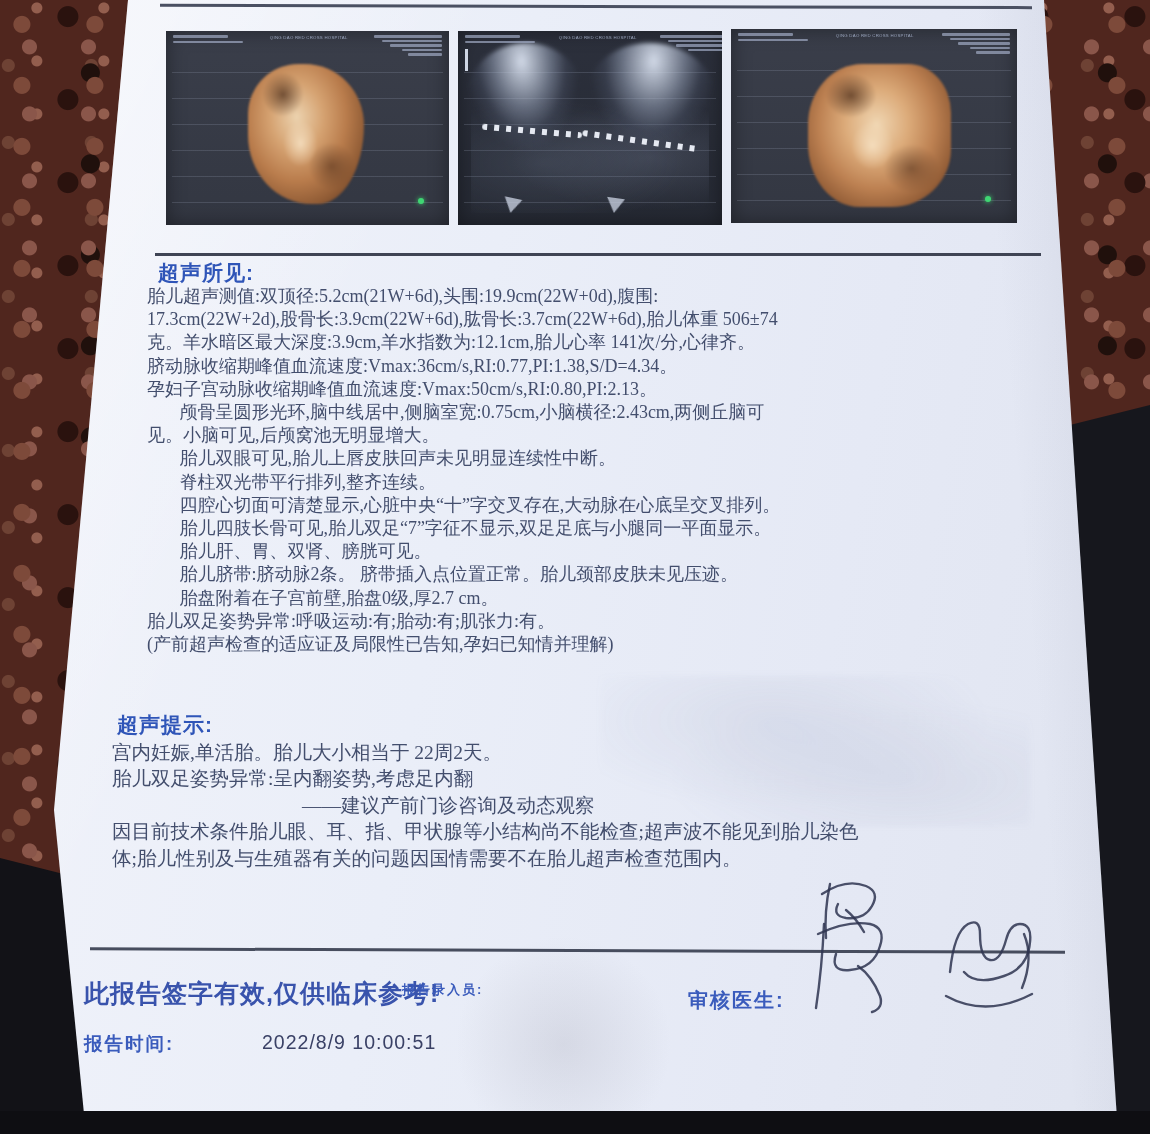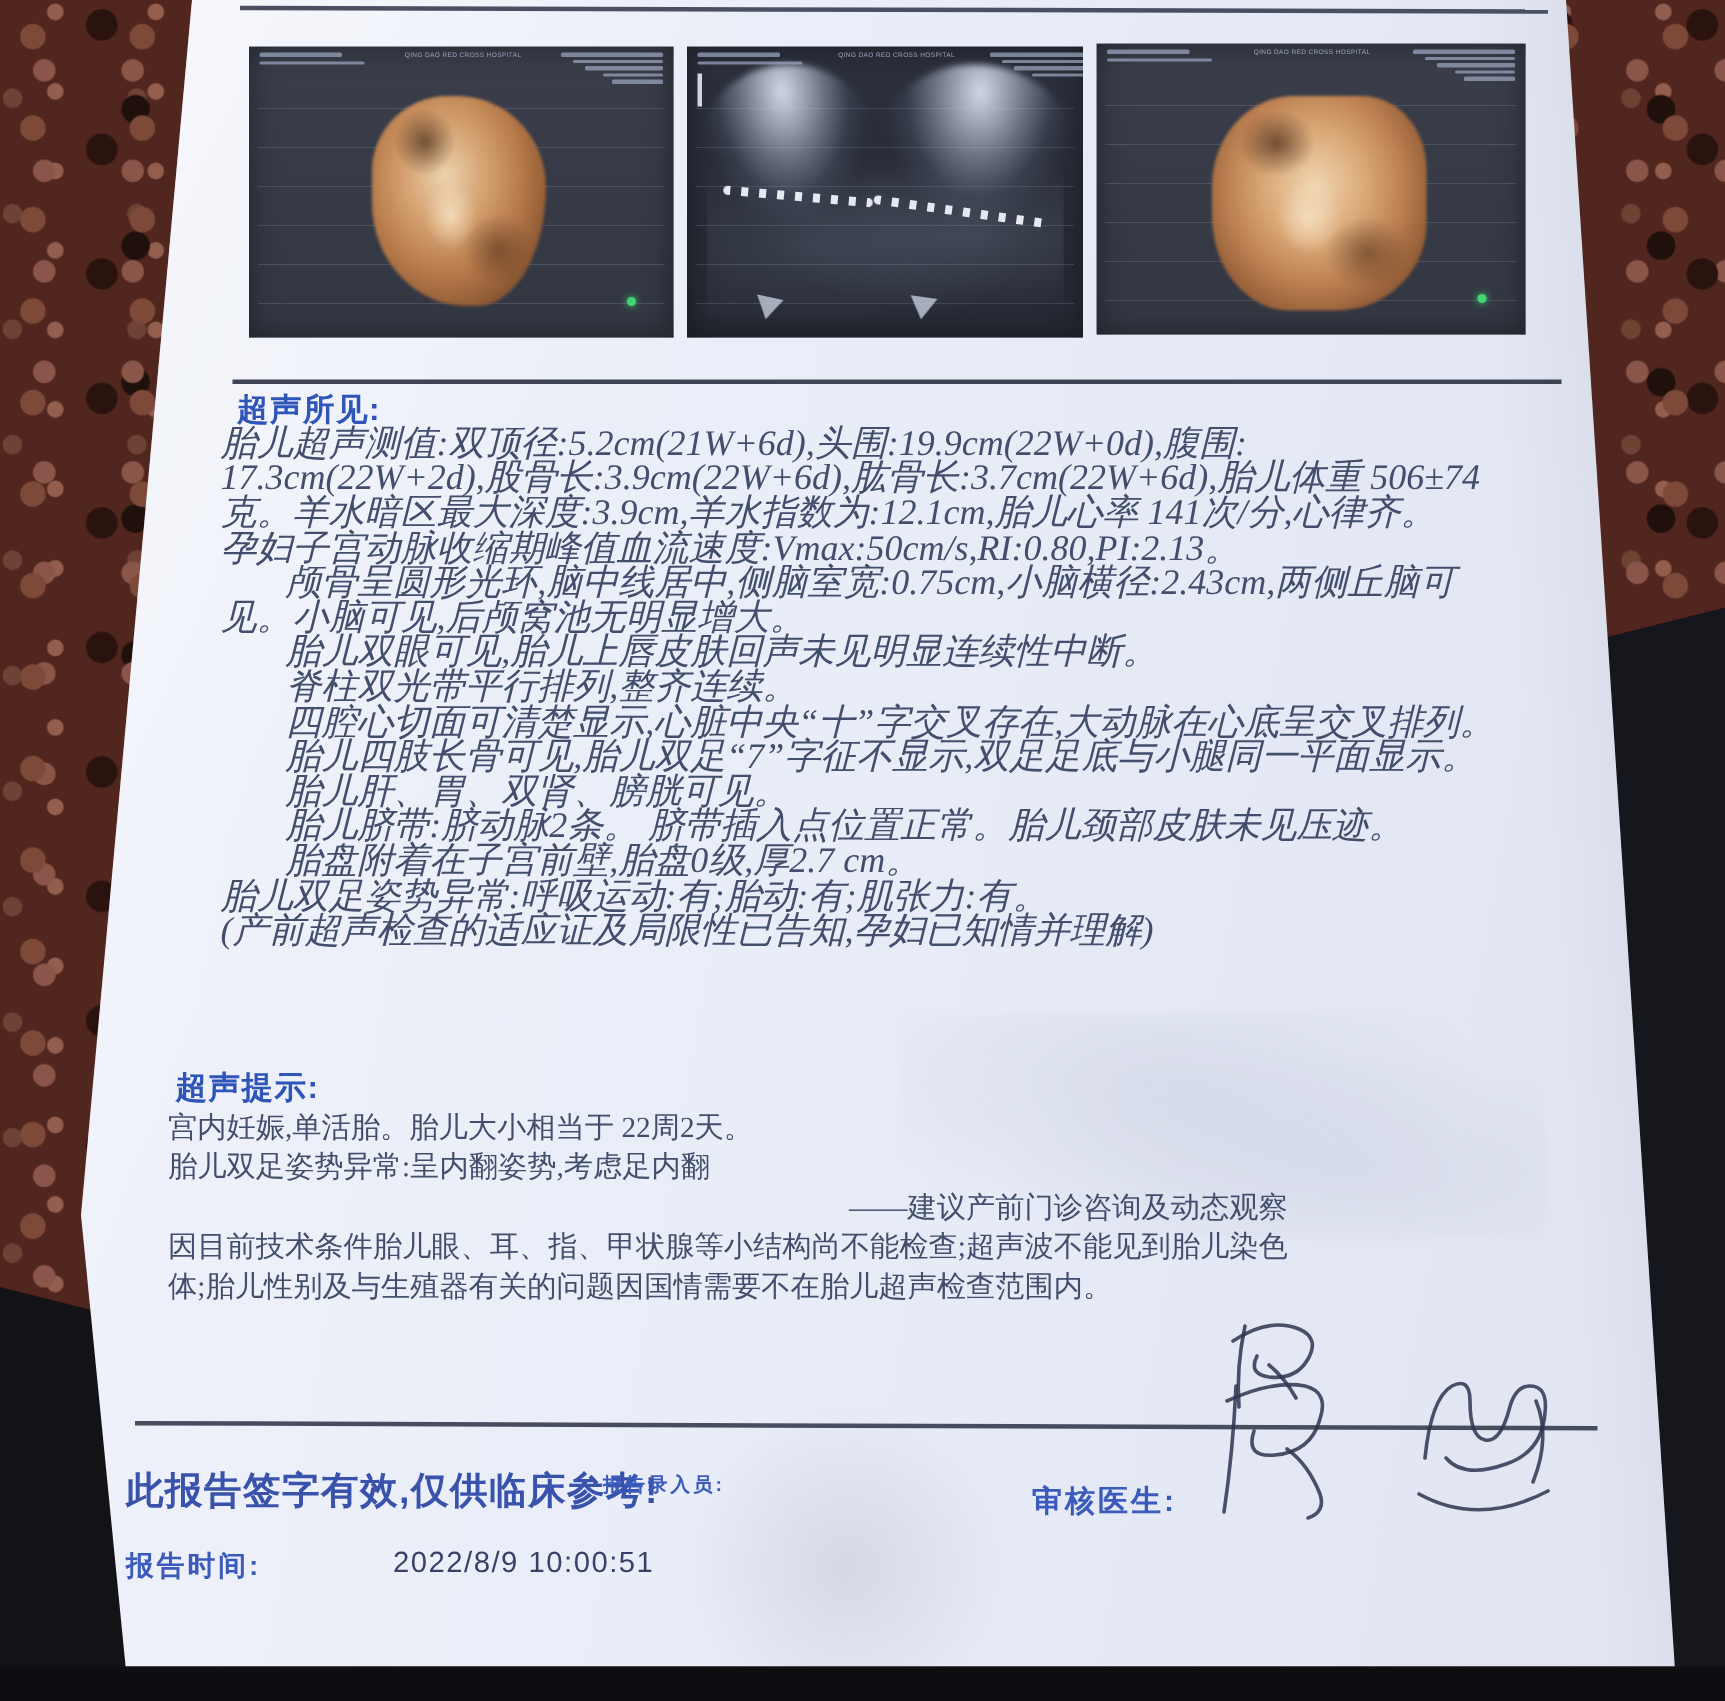--- a/index.html
+++ b/index.html
@@ -84,25 +84,25 @@
   .fan{position:absolute;bottom:6%;width:0;height:0;filter:blur(.5px);
     border-left:9px solid transparent;border-right:9px solid transparent;
     border-top:15px solid rgba(205,214,230,.75);}
   .fanL{left:17%;transform:rotate(12deg);}
   .fanR{left:56%;transform:rotate(8deg);}
 
   
   .sec-title{position:absolute;font-weight:bold;font-size:21px;letter-spacing:1px;color:#2f55b8;}
   .ft{left:158px;top:259px;} .it{left:117px;top:711px;}
   .bodytxt{position:absolute;color:#434e6d;font-family:"Liberation Serif",serif;}
-  .f-body{left:147px;top:285px;font-size:24px;line-height:23.2px;font-style:italic;}
+  .f-body{left:147px;top:285px;font-size:18px;line-height:23.2px;}
   .i-body{left:112px;top:740px;font-size:19.5px;line-height:26.4px;}
   .bline{white-space:nowrap;}
   .ind{text-indent:1.8em;}
-  .dash-center{margin-left:190px;text-align:right;}
+  .dash-center{margin-left:190px;}
 
   
   .bluelabel{position:absolute;font-weight:bold;color:#3a5bbc;letter-spacing:2px;}
   .validity{left:84px;top:977px;font-size:25px;letter-spacing:1px;color:#3953ac;}
   .clerk{left:402px;top:981px;font-size:13px;}
   .reviewer{left:688px;top:987px;font-size:20px;}
   .time-label{left:84px;top:1031px;font-size:18.5px;}
   .time-value{position:absolute;left:262px;top:1031px;font-size:19.5px;color:#3a4166;letter-spacing:1px;}
   .sigs{position:absolute;left:788px;top:876px;}
   .sigs path{fill:none;stroke:#2e3450;stroke-width:2.4;stroke-linecap:round;opacity:.85;}
@@ -199,20 +199,21 @@
       </div>
     </div>
 
     <div class="rule rule-find"></div>
 
     <div class="sec-title ft">超声所见:</div>
     <div class="bodytxt f-body">
       <div class="bline">胎儿超声测值:双顶径:5.2cm(21W+6d),头围:19.9cm(22W+0d),腹围:</div>
       <div class="bline">17.3cm(22W+2d),股骨长:3.9cm(22W+6d),肱骨长:3.7cm(22W+6d),胎儿体重 506±74</div>
       <div class="bline">克。羊水暗区最大深度:3.9cm,羊水指数为:12.1cm,胎儿心率 141次/分,心律齐。</div>
+      <div class="bline">脐动脉收缩期峰值血流速度:Vmax:36cm/s,RI:0.77,PI:1.38,S/D=4.34。</div>
       <div class="bline">孕妇子宫动脉收缩期峰值血流速度:Vmax:50cm/s,RI:0.80,PI:2.13。</div>
       <div class="bline ind">颅骨呈圆形光环,脑中线居中,侧脑室宽:0.75cm,小脑横径:2.43cm,两侧丘脑可</div>
       <div class="bline">见。小脑可见,后颅窝池无明显增大。</div>
       <div class="bline ind">胎儿双眼可见,胎儿上唇皮肤回声未见明显连续性中断。</div>
       <div class="bline ind">脊柱双光带平行排列,整齐连续。</div>
       <div class="bline ind">四腔心切面可清楚显示,心脏中央“十”字交叉存在,大动脉在心底呈交叉排列。</div>
       <div class="bline ind">胎儿四肢长骨可见,胎儿双足“7”字征不显示,双足足底与小腿同一平面显示。</div>
       <div class="bline ind">胎儿肝、胃、双肾、膀胱可见。</div>
       <div class="bline ind">胎儿脐带:脐动脉2条。 脐带插入点位置正常。胎儿颈部皮肤未见压迹。</div>
       <div class="bline ind">胎盘附着在子宫前壁,胎盘0级,厚2.7 cm。</div>

